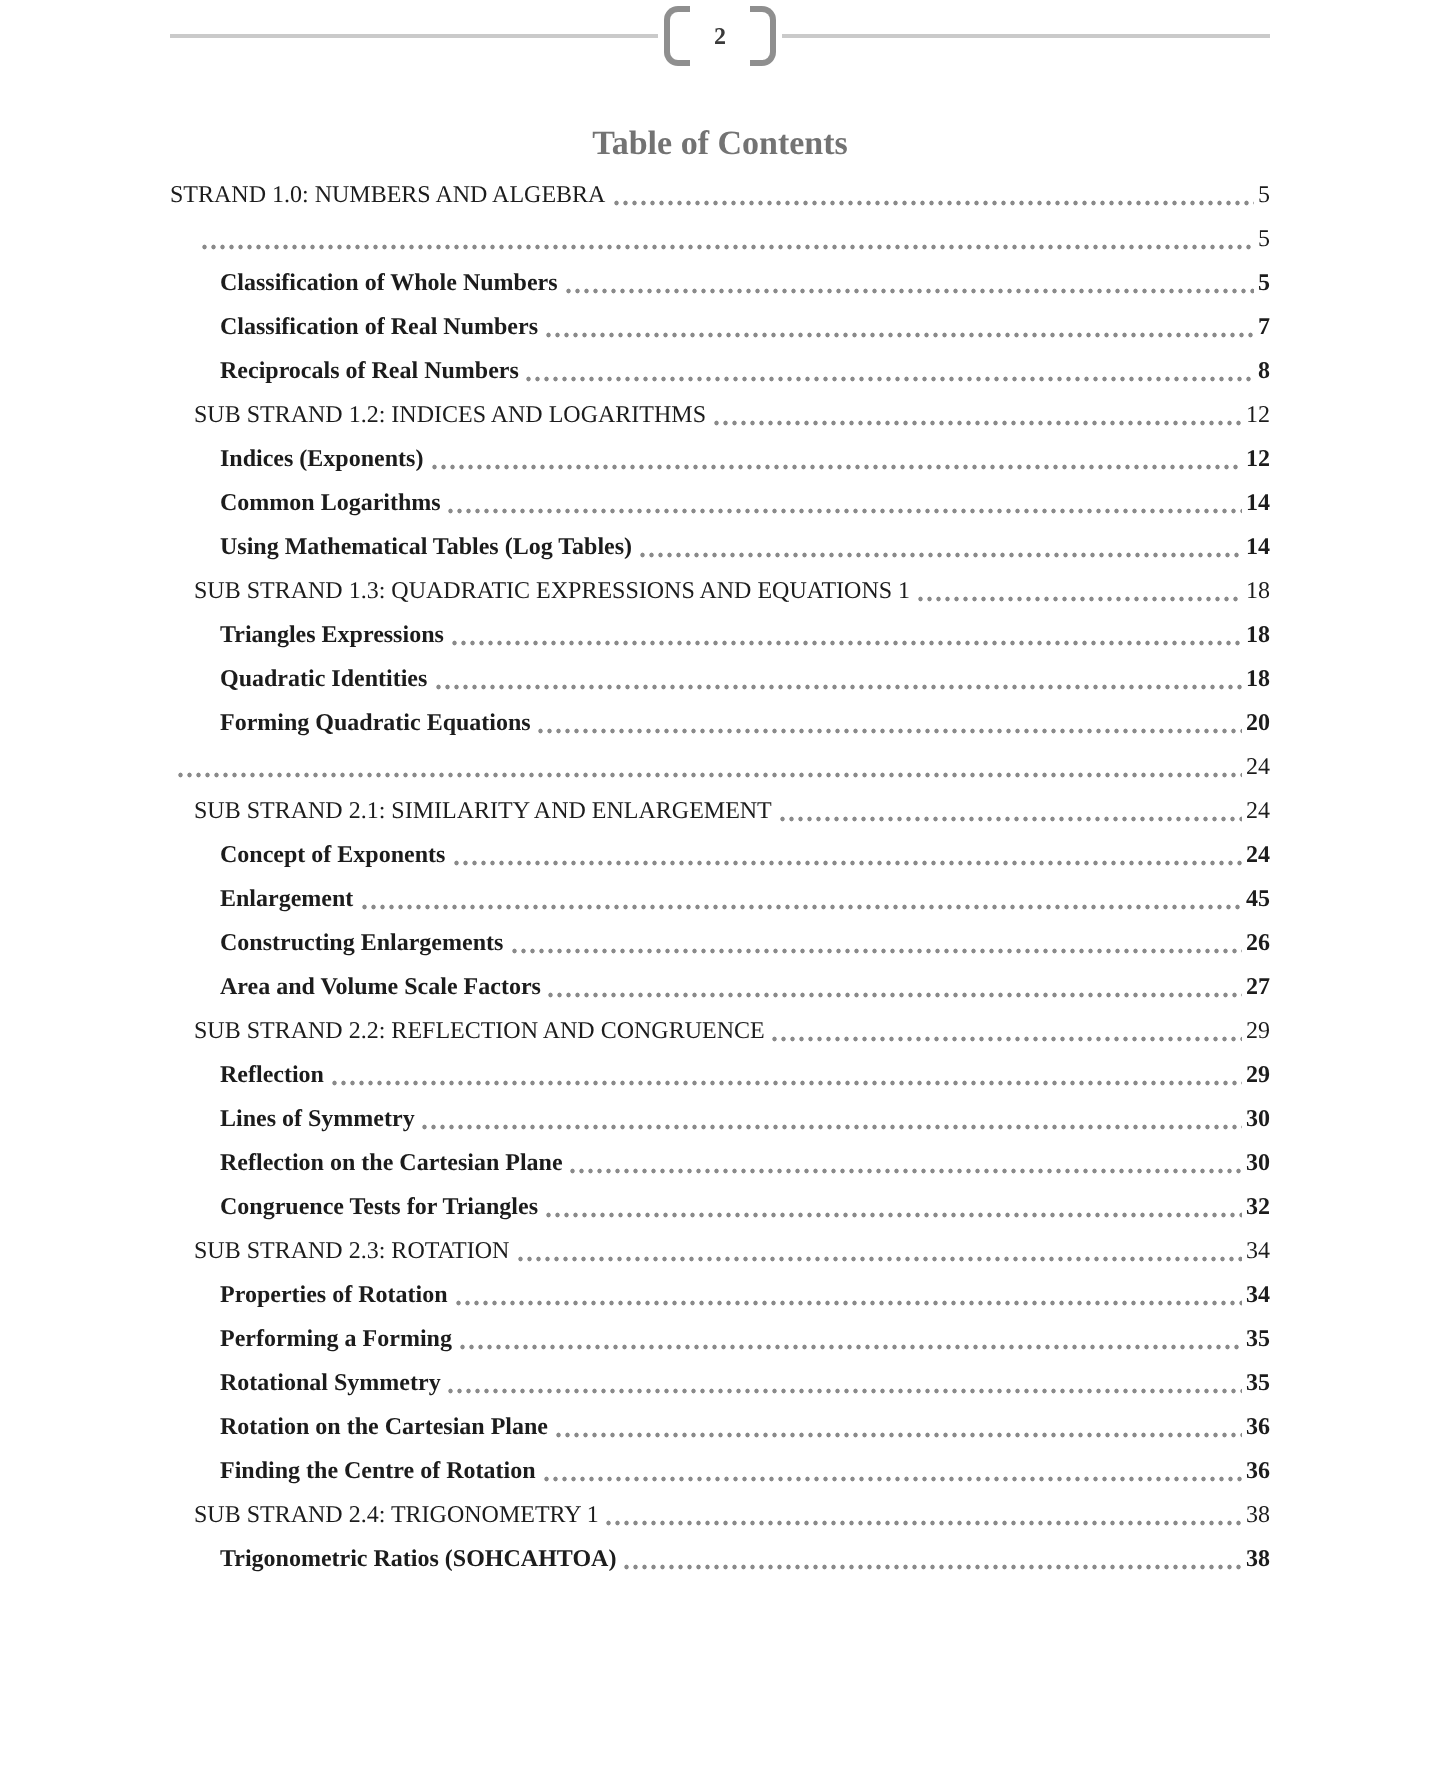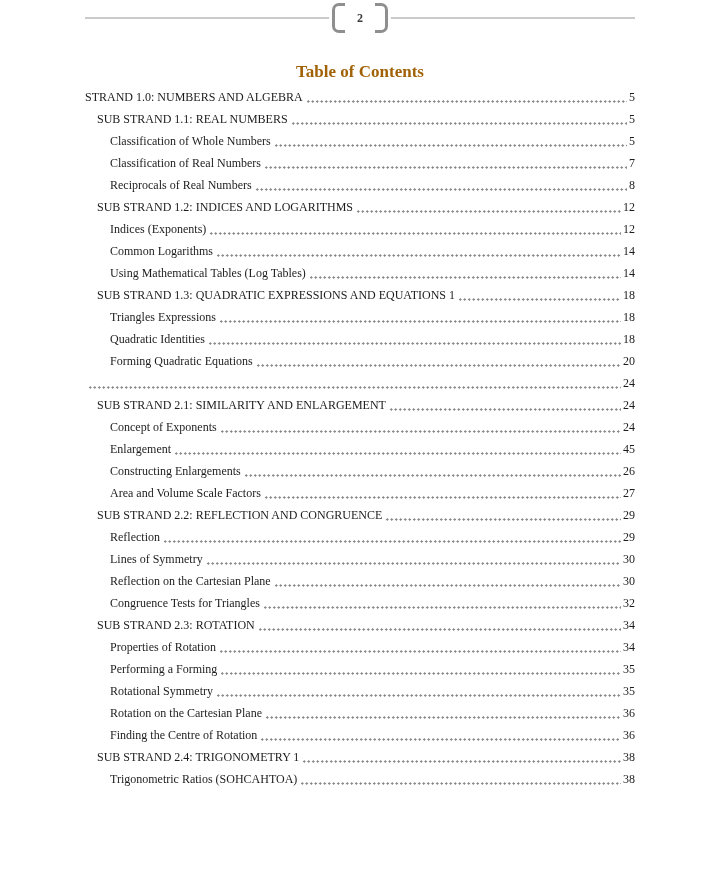--- a/index.html
+++ b/index.html
@@ -51,37 +51,37 @@
     font-weight: bold;
     color: #3a3a3a;
   }
 
   
   .toc-title {
     margin: 26px 0 4px 0;
     text-align: center;
     font-size: 17px;
     font-weight: bold;
-    color: #a16207;
+    color: #737373;
   }
 
   
   .toc { display: block; }
   .toc-row {
     display: flex;
     align-items: baseline;
     height: 22px;
     line-height: 22px;
     font-size: 12px;
     color: #1c1c1c;
     cursor: pointer;
   }
   .toc-row.lvl0 { padding-left: 0; }
   .toc-row.lvl1 { padding-left: 12px; }
-  .toc-row.lvl2 { padding-left: 25px; }
+  .toc-row.lvl2 { padding-left: 25px; font-weight: bold; }
   .toc-label {
     white-space: nowrap;
     flex: 0 0 auto;
   }
   .toc-leader {
     flex: 1 1 auto;
     height: 22px;
     align-self: center;
     margin: 0 1px 0 3px;
     background-image: radial-gradient(circle, #8a8a8a 0.9px, transparent 1.25px);
@@ -110,21 +110,20 @@
 
   <h1 class="toc-title">Table of Contents</h1>
 
   <nav class="toc">
       <div class="toc-row lvl0">
     <span class="toc-label">STRAND 1.0: NUMBERS AND ALGEBRA</span>
     <span class="toc-leader"></span>
     <span class="toc-page">5</span>
   </div>
       <div class="toc-row lvl1">
-    <span class="toc-label">SUB STRAND 1.1: REAL NUMBERS</span>
     <span class="toc-leader"></span>
     <span class="toc-page">5</span>
   </div>
       <div class="toc-row lvl2">
     <span class="toc-label">Classification of Whole Numbers</span>
     <span class="toc-leader"></span>
     <span class="toc-page">5</span>
   </div>
       <div class="toc-row lvl2">
     <span class="toc-label">Classification of Real Numbers</span>

